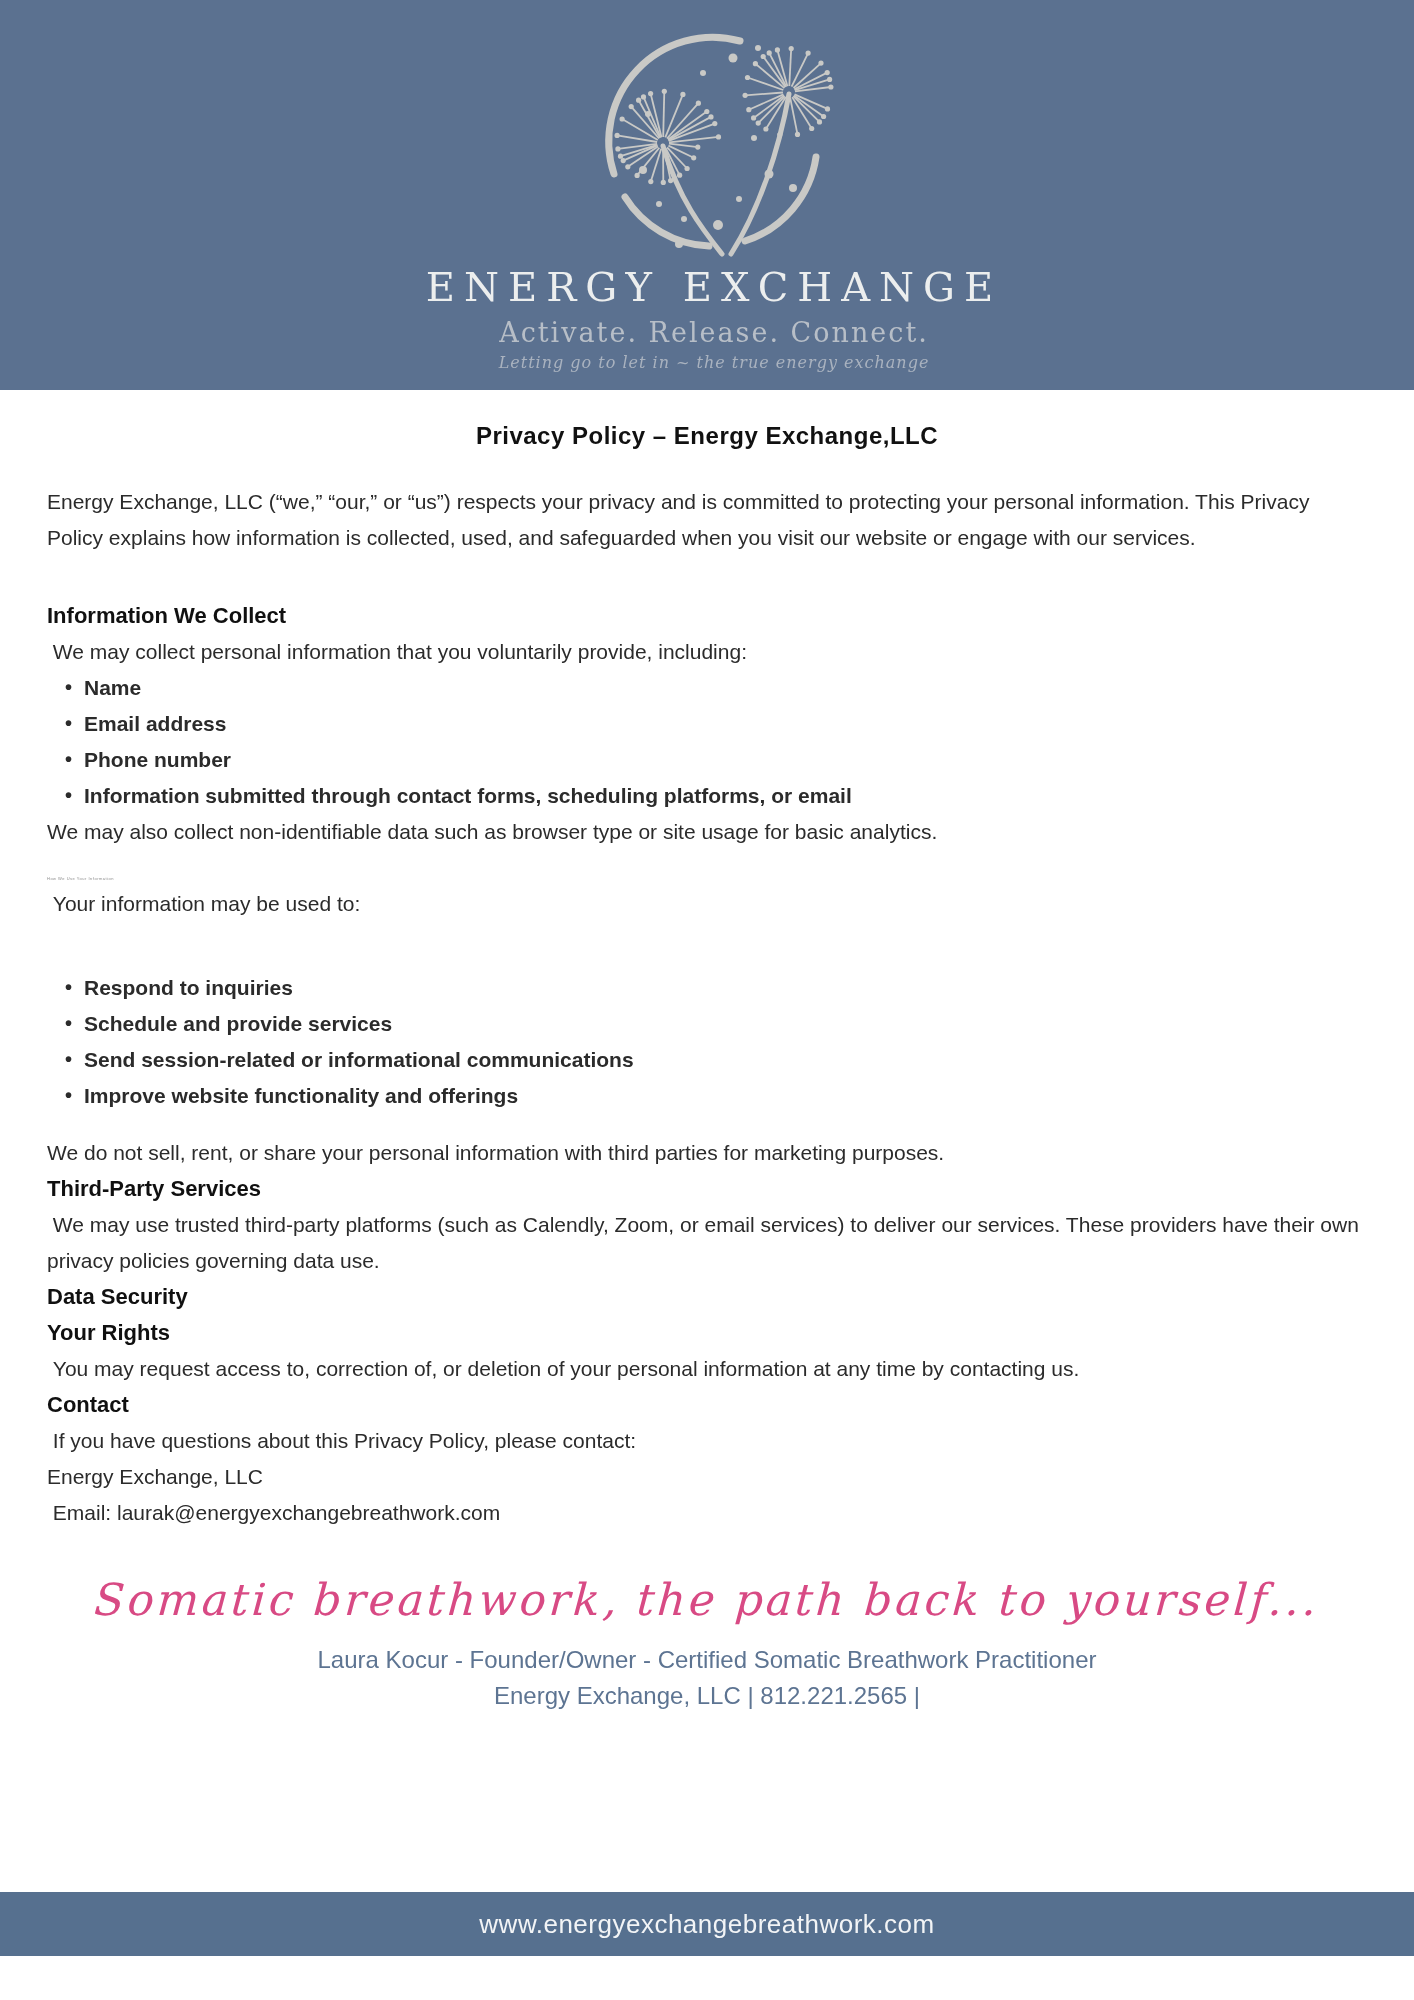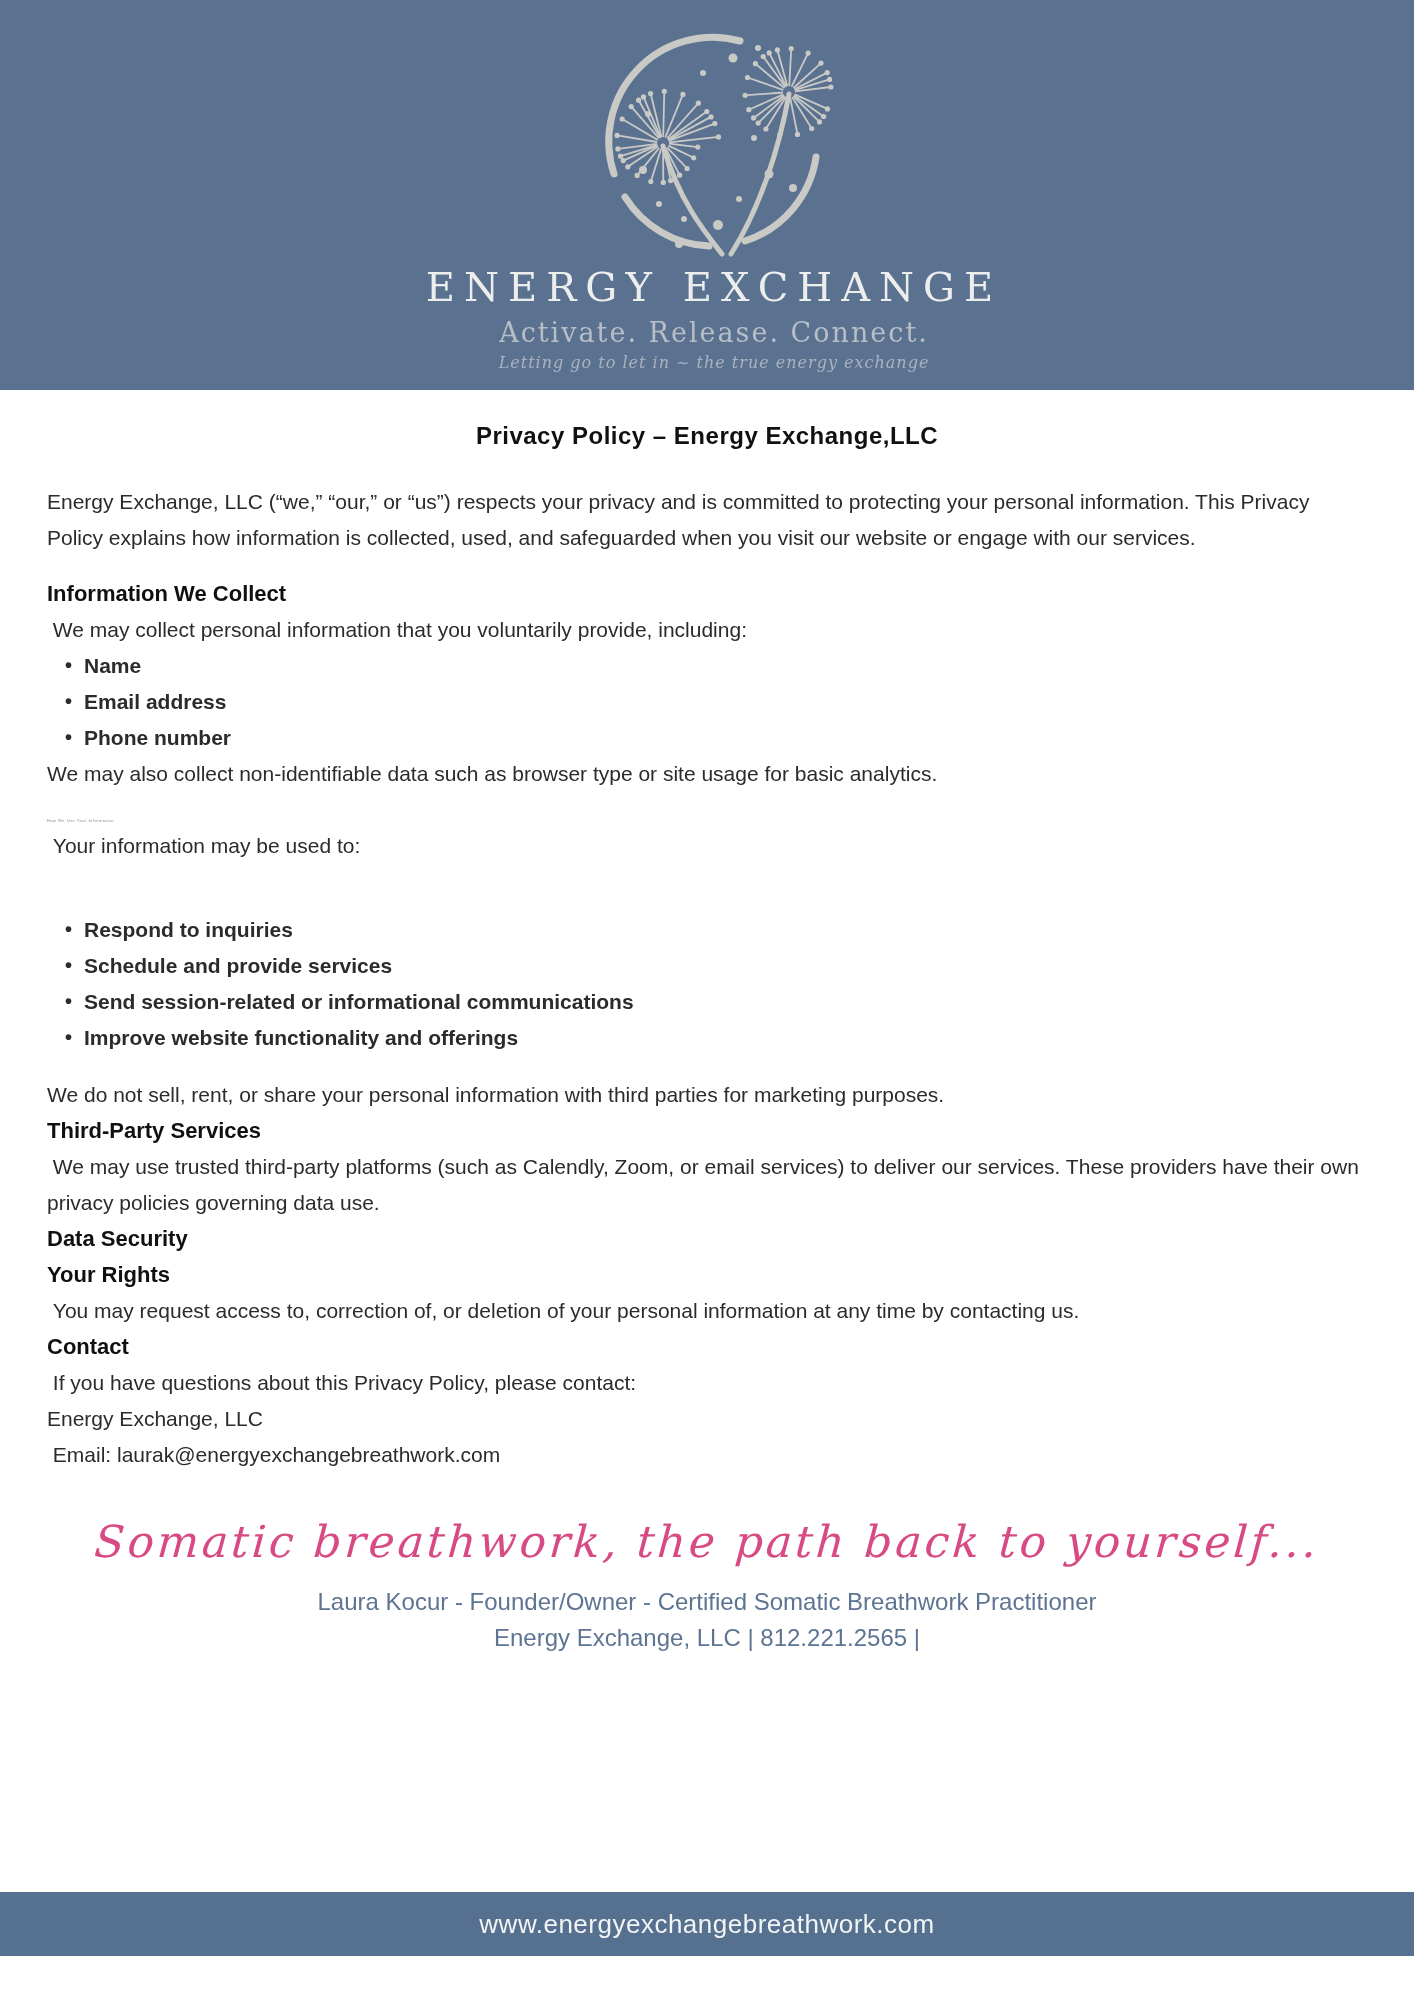--- a/index.html
+++ b/index.html
@@ -45,21 +45,21 @@
   .content { padding:0 47px; }
   .page-title {
     text-align:center;
     font-size:24px; font-weight:700;
     color:#111111; letter-spacing:0.5px;
     margin-top:32px;
   }
   .body-text { font-size:21px; line-height:36px; white-space:pre-wrap; color:#2b2b2b; }
   .h2 { font-size:22px; line-height:36px; font-weight:700; color:#101010; }
   .intro { margin-top:34px; }
-  .sec-collect { margin-top:20px; }
+  .sec-collect { margin-top:42px; }
   ul.bullets { list-style:none; padding-left:18px;font-weight:bold; }
   ul.bullets li { font-size:21px; line-height:36px; color:#2b2b2b; }
   ul.bullets li::before { content:"•"; font-size:20px; margin-right:12px; position:relative; top:-1px; }
   .micro-text {
     margin-top:24px;
     font-size:4px; letter-spacing:0.5px; color:#6d6d6d; opacity:0.8;
     line-height:10px; height:10px; overflow:hidden;
   }
   .use-lead { margin-top:2px; }
   .use-list { margin-top:48px; }
@@ -229,20 +229,21 @@
 
     <p class="body-text intro">Energy Exchange, LLC (“we,” “our,” or “us”) respects your privacy and is committed to protecting your personal information. This Privacy Policy explains how information is collected, used, and safeguarded when you visit our website or engage with our services.</p>
 
     <section class="sec-collect">
       <h2 class="h2">Information We Collect</h2>
       <p class="body-text"> We may collect personal information that you voluntarily provide, including:</p>
       <ul class="bullets">
         <li>Name</li>
         <li>Email address</li>
         <li>Phone number</li>
+        <li>Information submitted through contact forms, scheduling platforms, or email</li>
       </ul>
       <p class="body-text">We may also collect non-identifiable data such as browser type or site usage for basic analytics.</p>
     </section>
 
     <div class="micro-text">How We Use Your Information</div>
     <p class="body-text use-lead"> Your information may be used to:</p>
     <ul class="bullets use-list">
       <li>Respond to inquiries</li>
       <li>Schedule and provide services</li>
       <li>Send session-related or informational communications</li>

